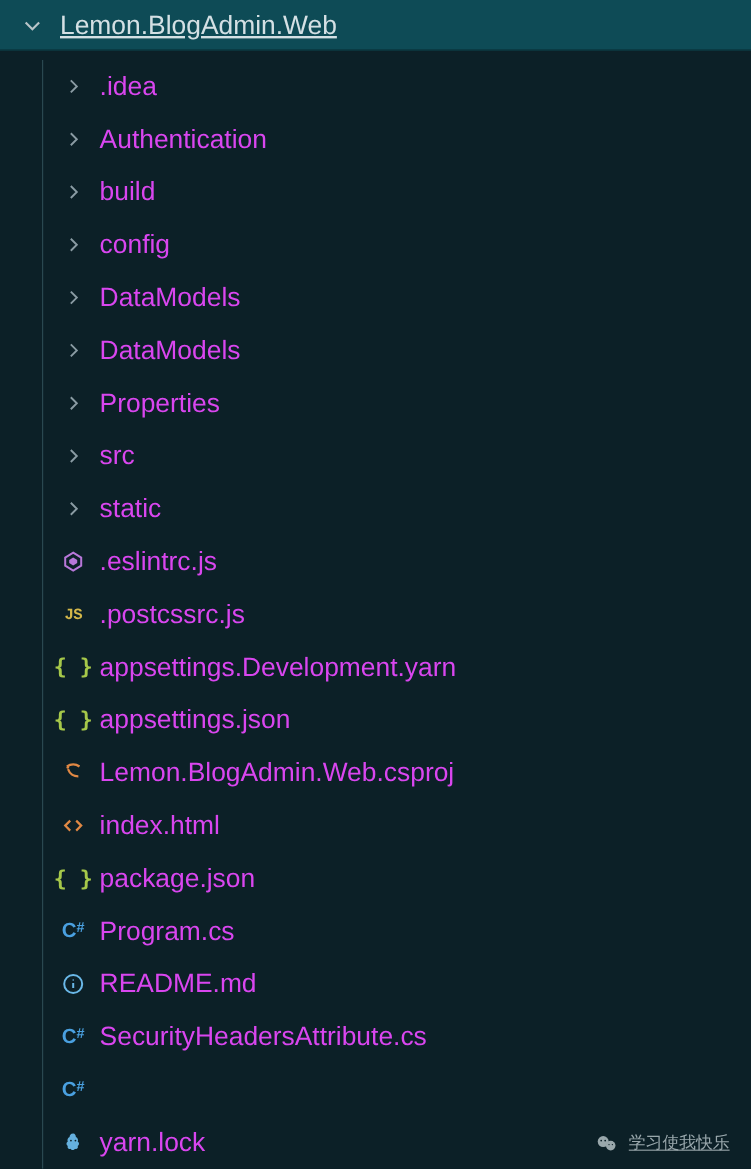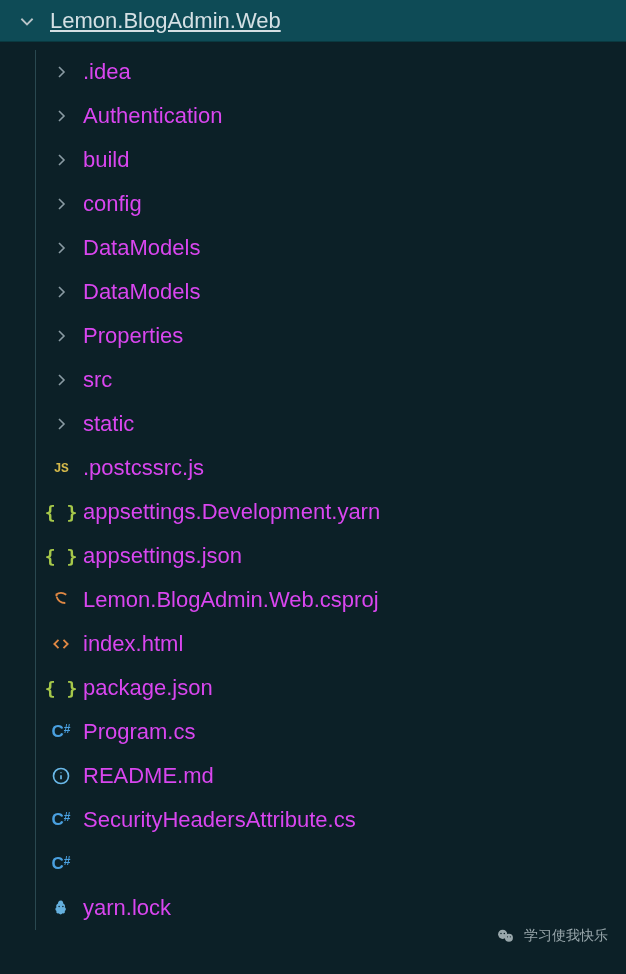--- a/index.html
+++ b/index.html
@@ -65,25 +65,26 @@
       flex-shrink: 0;
     }
     .row-label {
       font-size: 22px;
       color: #d946ef;
       white-space: nowrap;
     }
     .watermark {
       position: absolute;
       right: 18px;
-      bottom: 28px;
+      bottom: 11px;
       display: flex;
       align-items: center;
       gap: 8px;
       opacity: 0.75;
+      text-decoration: underline;
     }
     .wm-icon {
       width: 20px;
       height: 20px;
       display: flex;
       align-items: center;
       justify-content: center;
     }
     .wm-text {
       font-size: 14px;
@@ -171,20 +172,29 @@
         </span>
         <span class="row-label">src</span>
       </div>
       <div class="row">
         <span class="icon-slot">
           <svg width="16" height="16" viewBox="0 0 16 16" fill="none" stroke="#8a9ba3" stroke-width="1.6">
             <polyline points="6,3 11,8 6,13"></polyline>
           </svg>
         </span>
         <span class="row-label">static</span>
+      </div>
+      <div class="row">
+        <span class="icon-slot">
+          <svg width="20" height="20" viewBox="0 0 24 24">
+            <polygon points="12,3 20,8 20,16 12,21 4,16 4,8" fill="none" stroke="#b877d9" stroke-width="2"></polygon>
+            <polygon points="12,8 16,10.5 16,13.5 12,16 8,13.5 8,10.5" fill="#b877d9"></polygon>
+          </svg>
+        </span>
+        <span class="row-label">.eslintrc.js</span>
       </div>
       <div class="row">
         <span class="icon-slot">
           <span class="c-yellow">JS</span>
         </span>
         <span class="row-label">.postcssrc.js</span>
       </div>
       <div class="row">
         <span class="icon-slot">
           <span class="c-green" style="font-weight:700;font-size:18px;font-family:Consolas,monospace;">{&nbsp;}</span>

